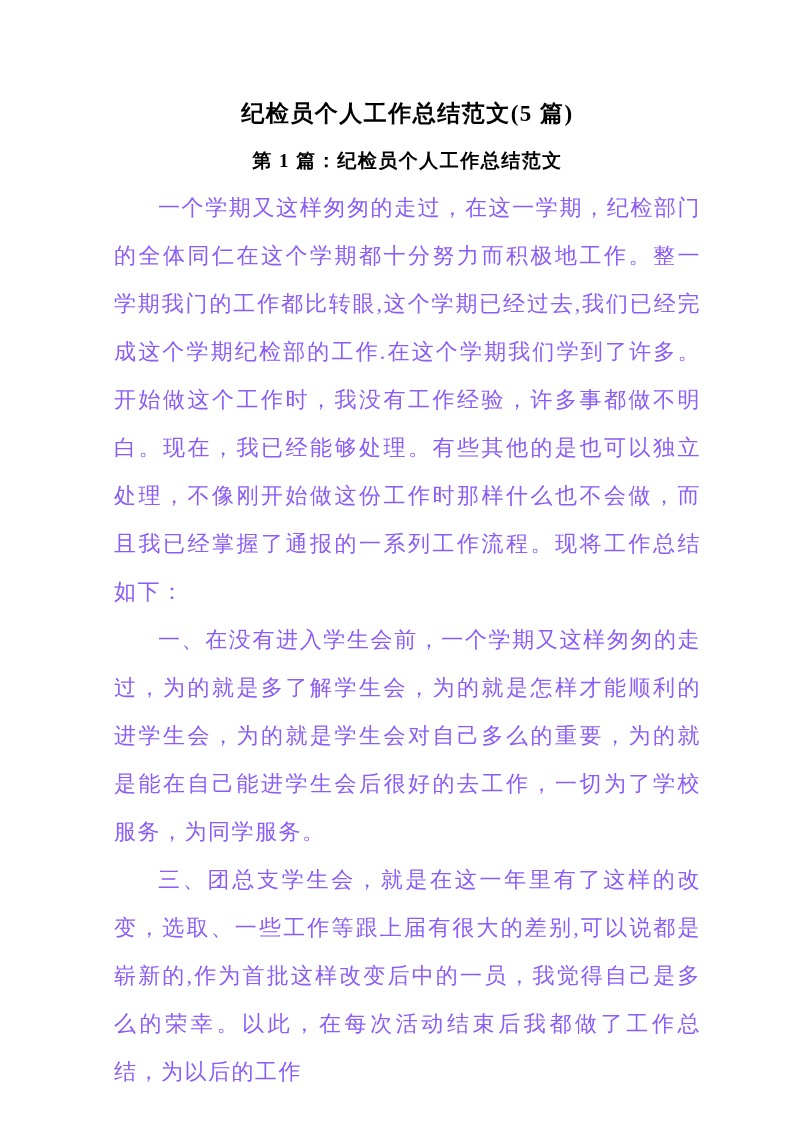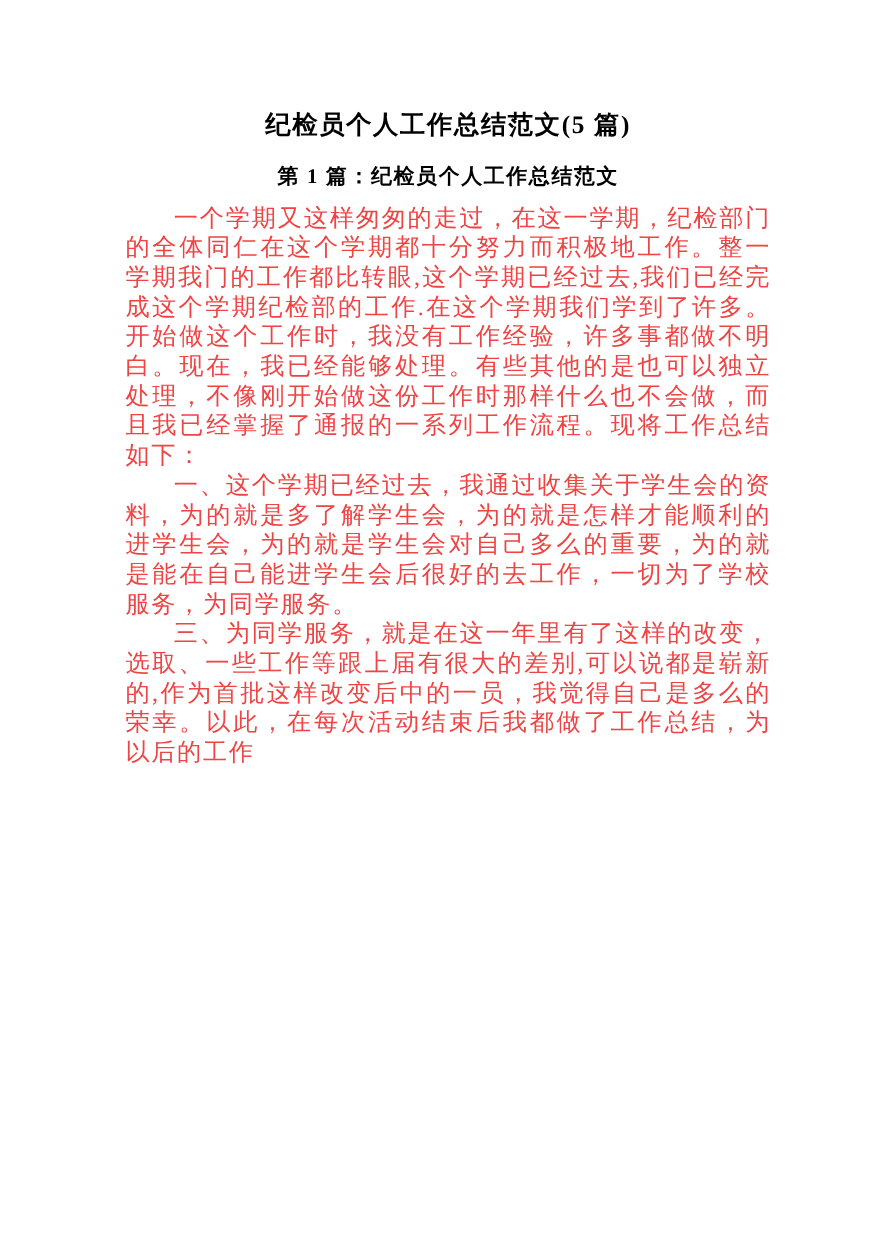--- a/index.html
+++ b/index.html
@@ -36,32 +36,32 @@
     line-height: 30px;
     letter-spacing: 1.5px;
     margin: 17px 0 0 0;
   }
   .doc-body {
     margin-top: 8px;
   }
   .doc-body p {
     margin: 0;
     font-size: 22px;
-    line-height: 27px;
+    line-height: 48px;
     letter-spacing: 1.5px;
     text-align: justify;
     text-justify: inter-ideograph;
     text-indent: 2em;
-    color: #ef4444;
+    color: #8b5cf6;
   }
 </style>
 </head>
 <body style="background: rgb(255, 255, 255);">
 
 <div class="page" style="background: rgb(255, 255, 255); color: rgb(0, 0, 0);">
   <h1 class="doc-title">纪检员个人工作总结范文(5 篇)</h1>
   <h2 class="doc-subtitle">第 1 篇：纪检员个人工作总结范文</h2>
   <div class="doc-body">
     <p>一个学期又这样匆匆的走过，在这一学期，纪检部门的全体同仁在这个学期都十分努力而积极地工作。整一学期我门的工作都比转眼,这个学期已经过去,我们已经完成这个学期纪检部的工作.在这个学期我们学到了许多。开始做这个工作时，我没有工作经验，许多事都做不明白。现在，我已经能够处理。有些其他的是也可以独立处理，不像刚开始做这份工作时那样什么也不会做，而且我已经掌握了通报的一系列工作流程。现将工作总结如下：</p>
-    <p>一、这个学期已经过去，我通过收集关于学生会的资料，为的就是多了解学生会，为的就是怎样才能顺利的进学生会，为的就是学生会对自己多么的重要，为的就是能在自己能进学生会后很好的去工作，一切为了学校服务，为同学服务。</p>
-    <p>三、为同学服务，就是在这一年里有了这样的改变，选取、一些工作等跟上届有很大的差别,可以说都是崭新的,作为首批这样改变后中的一员，我觉得自己是多么的荣幸。以此，在每次活动结束后我都做了工作总结，为以后的工作</p>
+    <p>一、在没有进入学生会前，一个学期又这样匆匆的走过，为的就是多了解学生会，为的就是怎样才能顺利的进学生会，为的就是学生会对自己多么的重要，为的就是能在自己能进学生会后很好的去工作，一切为了学校服务，为同学服务。</p>
+    <p>三、团总支学生会，就是在这一年里有了这样的改变，选取、一些工作等跟上届有很大的差别,可以说都是崭新的,作为首批这样改变后中的一员，我觉得自己是多么的荣幸。以此，在每次活动结束后我都做了工作总结，为以后的工作</p>
   </div>
 </div>
 
 </body></html>

